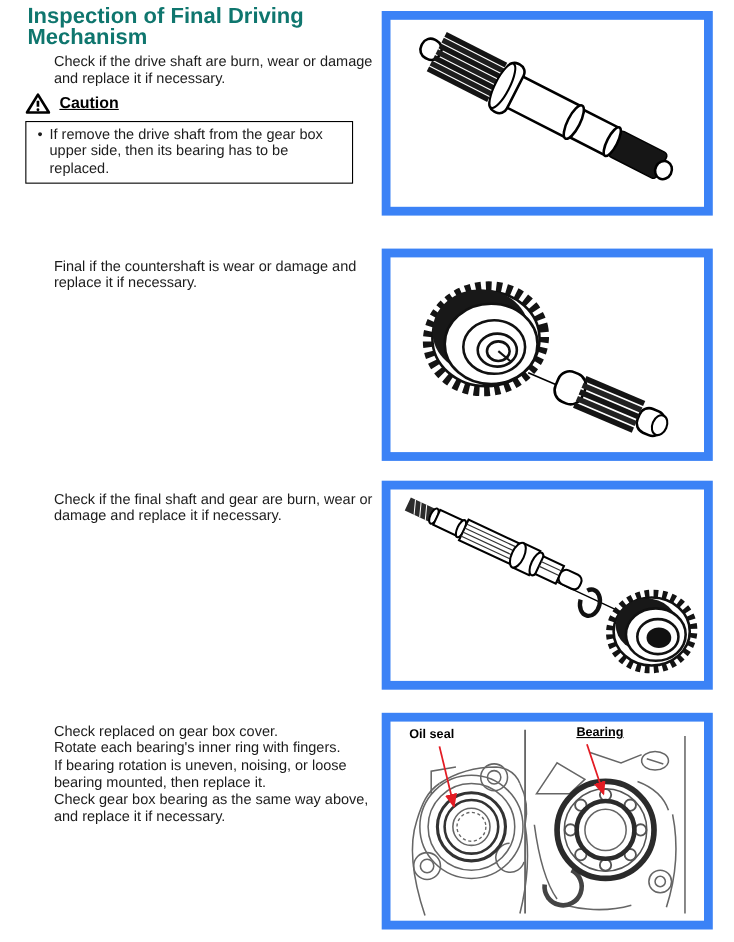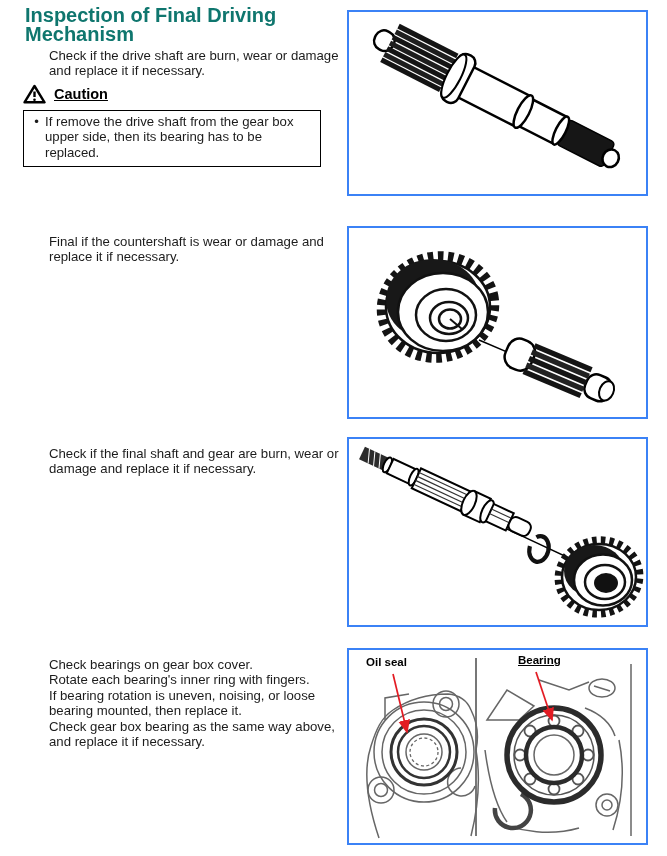--- a/index.html
+++ b/index.html
@@ -25,21 +25,21 @@
     font-size:14.5px;font-weight:bold;color:#000;text-decoration:underline;
   }
   .caution-box{
     left:23px;top:110px;width:286px;border:1.5px solid #000;
     padding:3px 6px 6px 4px;background:#fff;
   }
   .caution-item{display:flex;font-size:13.2px;line-height:15.4px;}
   .caution-item .bullet{width:17px;text-align:center;flex:0 0 17px;}
   .caution-item .ctext{flex:1;}
   .frame{
-    left:347px;width:301px;border:2px solid #3b82f6;background:#fff;
+    left:347px;width:301px;border:8px solid #3b82f6;background:#fff;
     box-sizing:border-box;overflow:hidden;
   }
   #frame-drive-shaft{top:10px;height:186px;}
   #frame-countershaft{top:226px;height:193px;}
   #frame-final-shaft{top:437px;height:190px;}
   #frame-bearings{top:648px;height:197px;}
   .frame svg{display:block;width:100%;height:100%;}
   .fig-label{
     position:absolute;font-size:11.5px;font-weight:bold;color:#000;white-space:nowrap;
   }
@@ -67,21 +67,21 @@
     <span class="bullet">•</span>
     <span class="ctext">If remove the drive shaft from the gear box upper side, then its bearing has to be replaced.</span>
   </div>
 </div>
 
 <div class="abs para" id="para-countershaft">Final if the countershaft is wear or damage and replace it if necessary.</div>
 
 <div class="abs para" id="para-finalshaft">Check if the final shaft and gear are burn, wear or damage and replace it if necessary.</div>
 
 <div class="abs para" id="para-bearings">
-  <span class="sentence">Check bearings on gear box cover.</span>
+  <span class="sentence">Check replaced on gear box cover.</span>
   <span class="sentence">Rotate each bearing's inner ring with fingers.</span>
   <span class="sentence">If bearing rotation is uneven, noising, or loose bearing mounted, then replace it.</span>
   <span class="sentence">Check gear box bearing as the same way above, and replace it if necessary.</span>
 </div>
 
 <div class="abs frame" id="frame-drive-shaft">
   <svg viewBox="0 0 297 182">
     <g transform="translate(30,26) rotate(27)">
 
       <rect x="96" y="-17" width="64" height="34" fill="#fff" stroke="#000" stroke-width="2.5"></rect>

